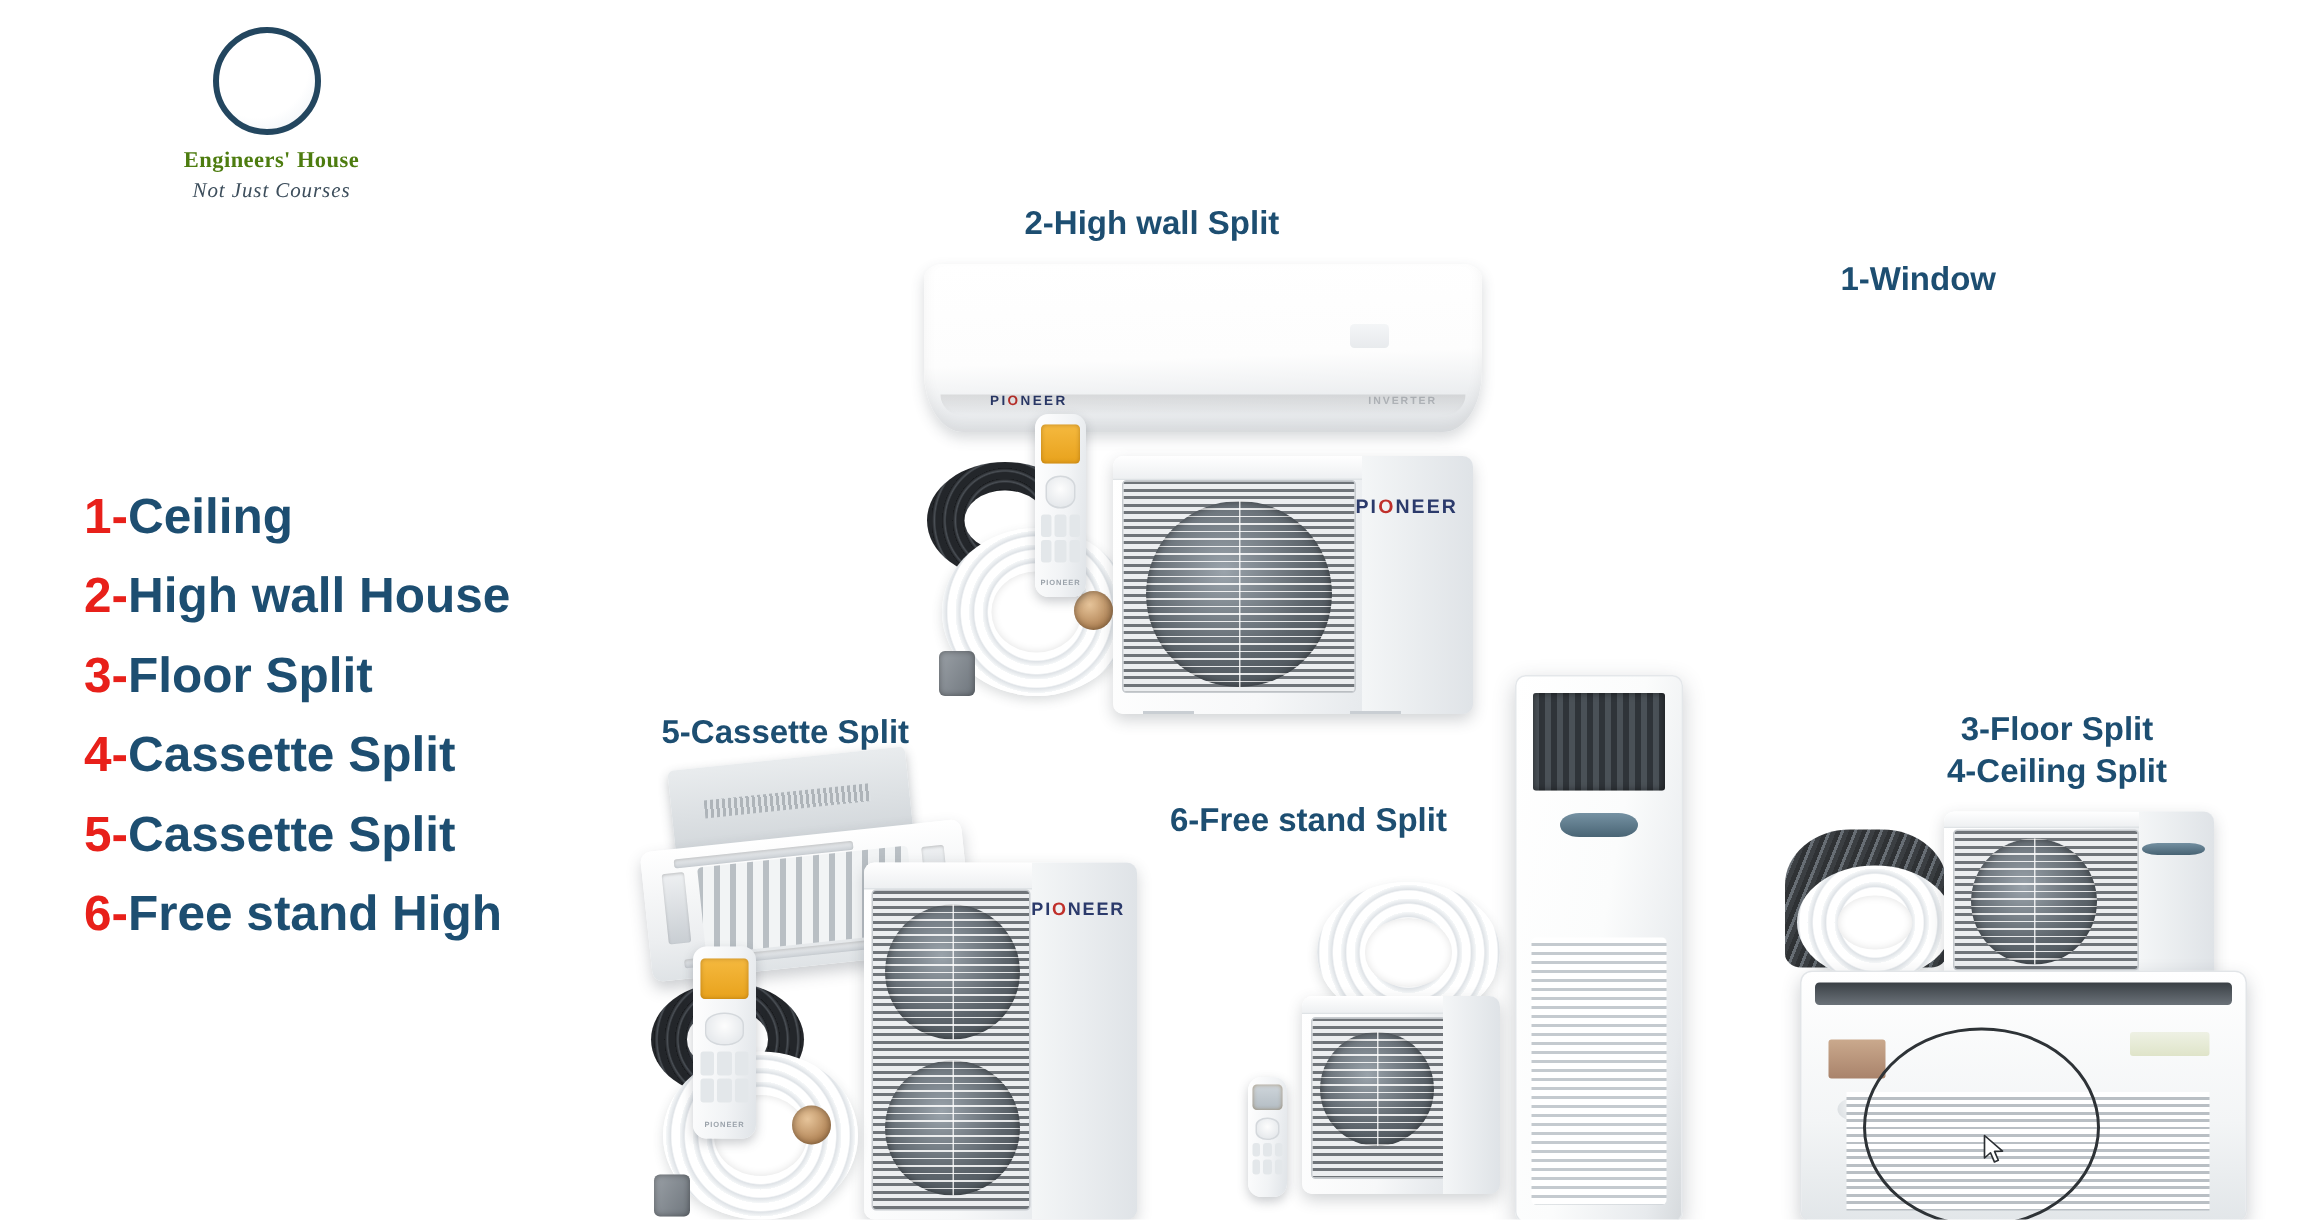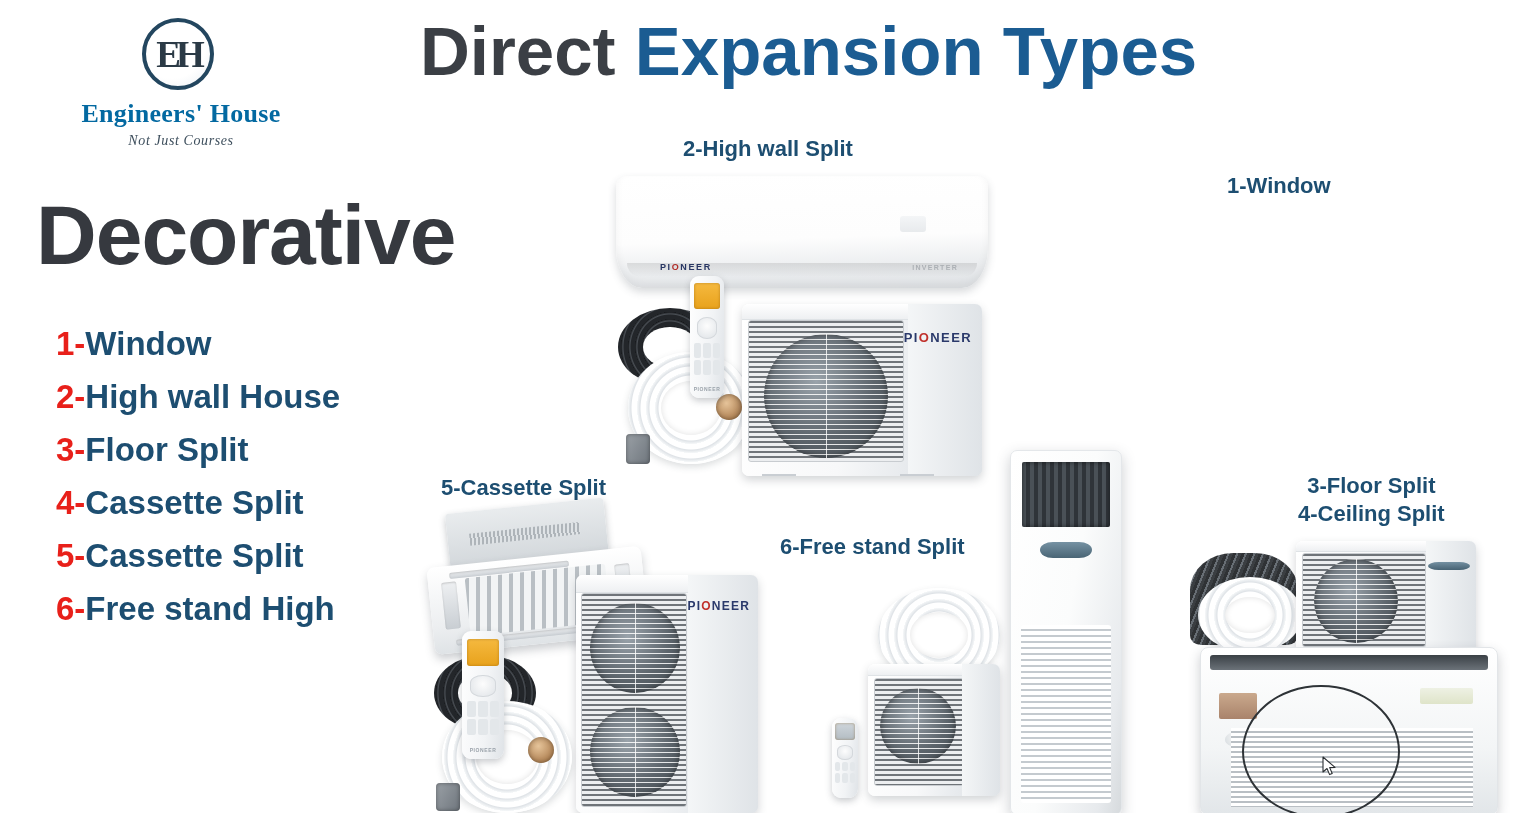--- a/index.html
+++ b/index.html
@@ -21,22 +21,22 @@
     border:4px solid #23465f;box-sizing:border-box;
     background:radial-gradient(circle at 40% 35%, #fff 60%, #e9eef3 100%);
   }
   .logo-eh{
     position:absolute;left:0;top:0;width:72px;height:72px;
     display:flex;align-items:center;justify-content:center;
     font-family:"Liberation Serif",serif;font-weight:700;font-size:37px;
     color:#2b3a46;letter-spacing:-5px;
   }
   .logo-name{
-    font-family:"Liberation Serif",serif;font-weight:700;font-size:26px;
-    color:#0369a1;margin-top:3px;letter-spacing:.3px;white-space:nowrap;
+    font-family:"Liberation Serif",serif;font-weight:700;font-size:15px;
+    color:#4d7c0f;margin-top:3px;letter-spacing:.3px;white-space:nowrap;
   }
   .logo-tag{
     font-family:"Liberation Serif",serif;font-style:italic;font-size:14px;
     color:#3d4e5c;margin-top:4px;letter-spacing:.6px;
   }
 
   
   .title{
     position:absolute;left:420px;top:16px;width:760px;text-align:center;
     font-size:69px;font-weight:700;line-height:1.04;white-space:nowrap;
@@ -322,35 +322,30 @@
   .cursor{position:absolute;width:16px;height:22px;pointer-events:none;}
 </style>
 </head>
 <body>
 
 <div class="stage">
 
   <div class="logo">
     <div class="logo-mark">
       <div class="logo-ring"></div>
-      <div class="logo-eh">EH</div>
     </div>
     <div class="logo-name">Engineers' House</div>
     <div class="logo-tag">Not Just Courses</div>
   </div>
 
-  <div class="title">
-    <span class="t-dark">Direct </span><span class="t-blue">Expansion Types</span>
-  </div>
-
-  <div class="deco">Decorative</div>
+
 
   <div class="list">
     <div class="list-item">
-      <span class="num">1</span><span class="num">-</span><span>Window</span>
+      <span class="num">1</span><span class="num">-</span><span>Ceiling</span>
     </div>
     <div class="list-item">
       <span class="num">2</span><span class="num">-</span><span>High wall House</span>
     </div>
     <div class="list-item">
       <span class="num">3</span><span class="num">-</span><span>Floor Split</span>
     </div>
     <div class="list-item">
       <span class="num">4</span><span class="num">-</span><span>Cassette Split</span>
     </div>

